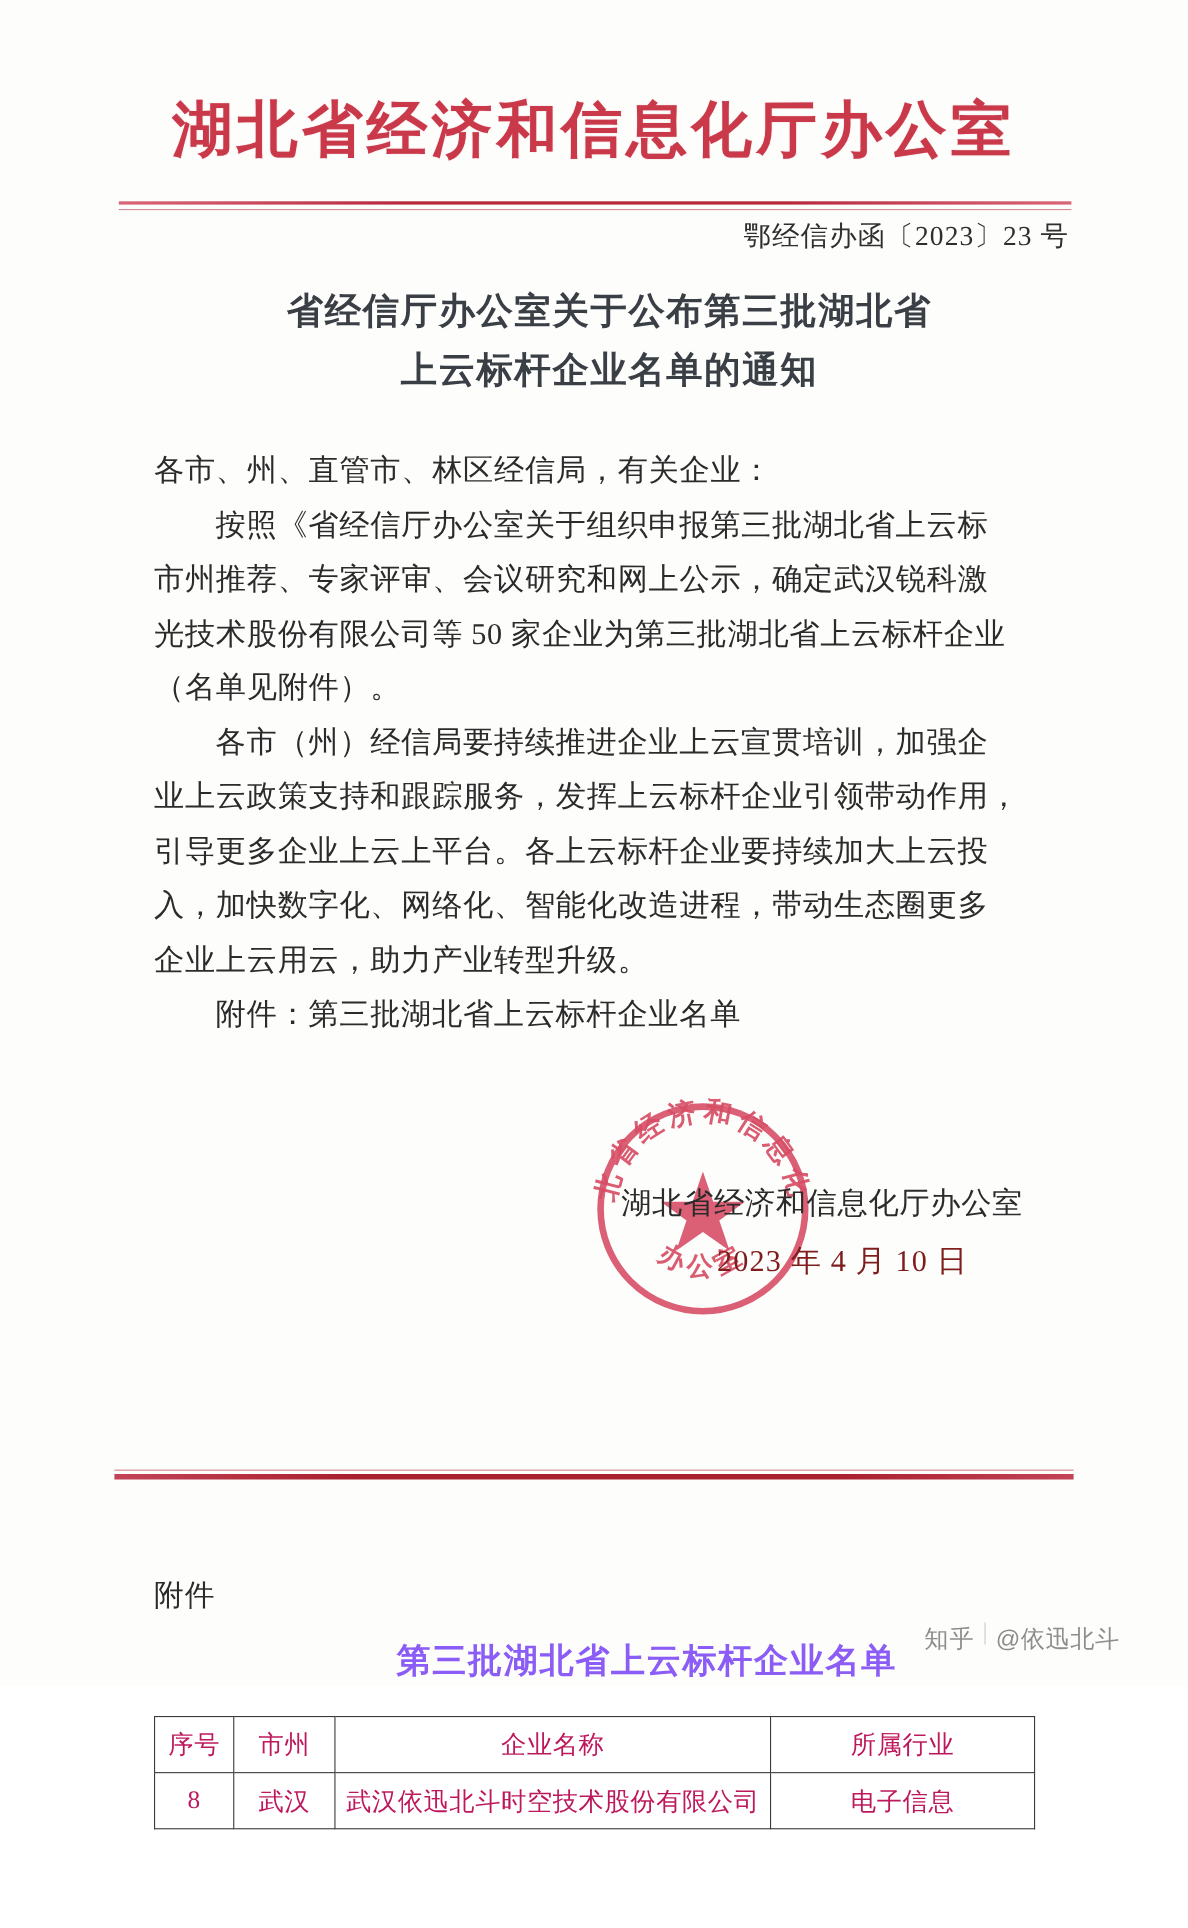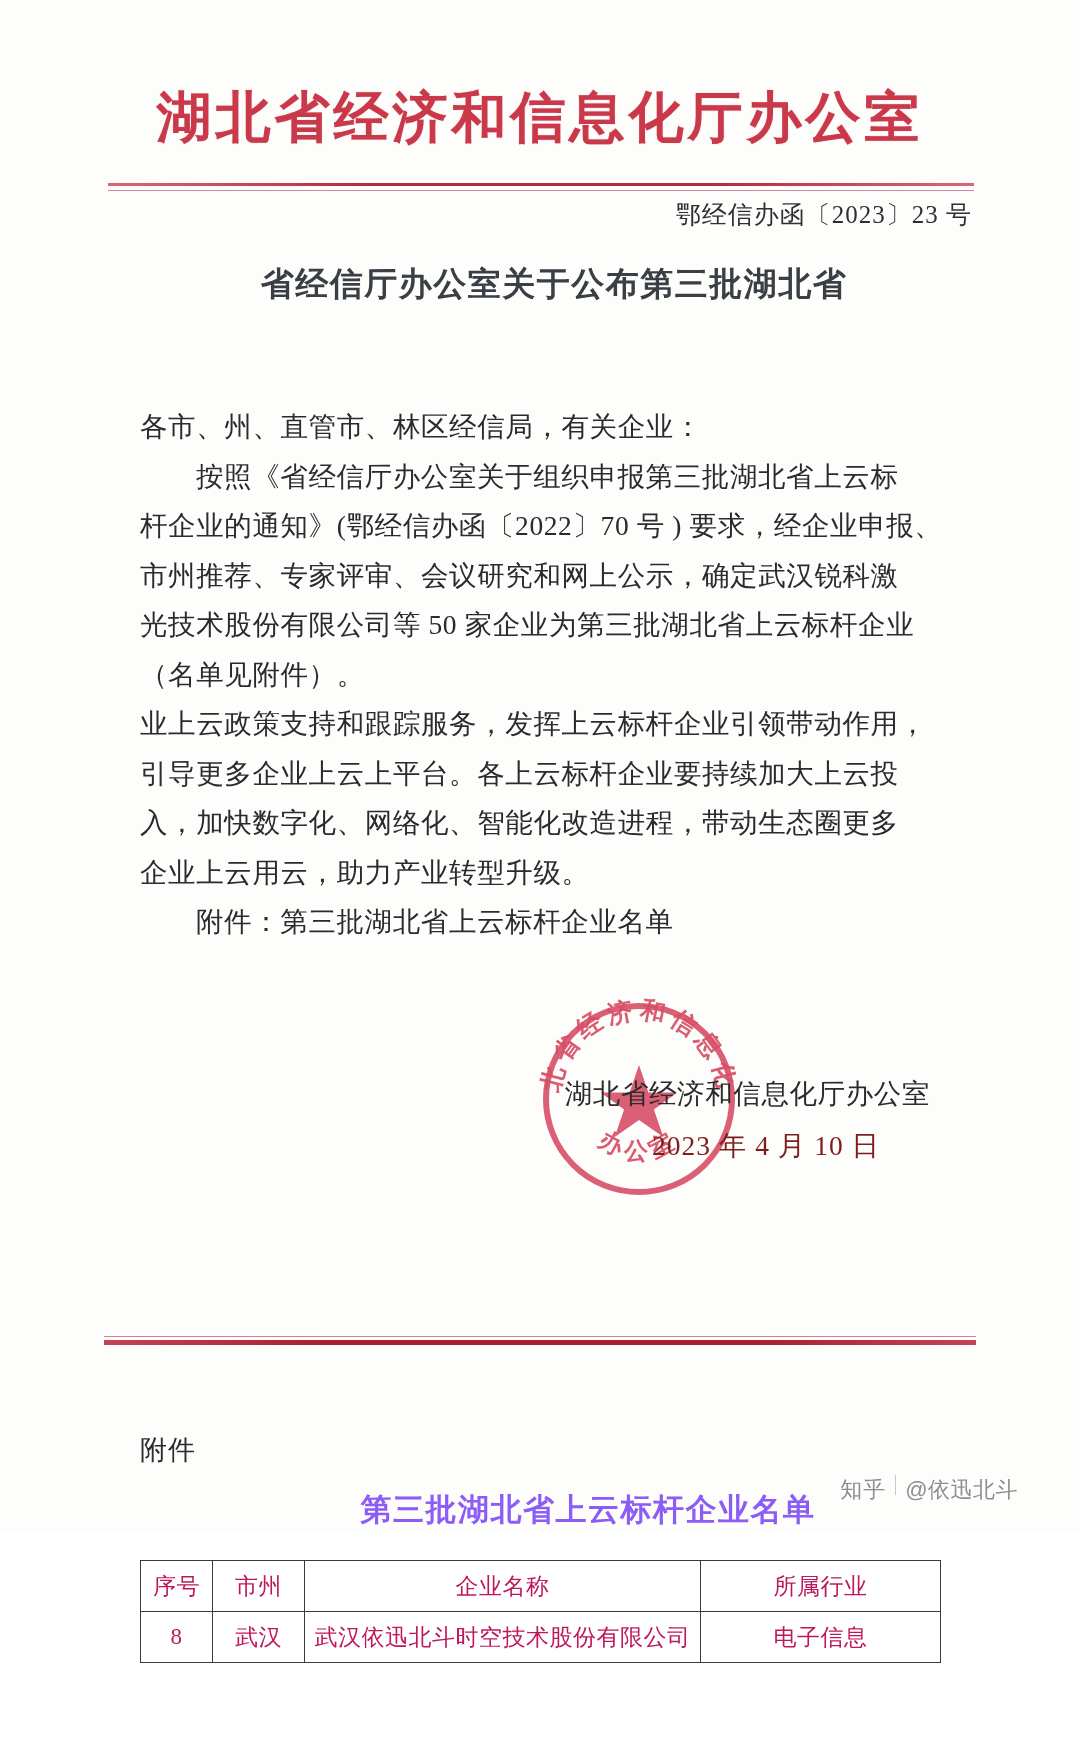--- a/index.html
+++ b/index.html
@@ -247,31 +247,32 @@
 
   <div class="rule-group">
     <div class="rule-thick"></div>
     <div class="rule-thin"></div>
   </div>
 
   <div class="docnum">鄂经信办函〔2023〕23 号</div>
 
   <div class="doc-title">
     <div>省经信厅办公室关于公布第三批湖北省</div>
+    <div>上云标杆企业名单的通知</div>
   </div>
 
   <div class="body-block">
     <div class="body-line">各市、州、直管市、林区经信局，有关企业：</div>
 
     <div class="body-line indent2">按照《省经信厅办公室关于组织申报第三批湖北省上云标</div>
-    <div class="body-line">杆企业的通知》(鄂经信办函〔2022〕70 号 ) 要求，经企业申报、</div>
     <div class="body-line">市州推荐、专家评审、会议研究和网上公示，确定武汉锐科激</div>
     <div class="body-line">光技术股份有限公司等 50 家企业为第三批湖北省上云标杆企业</div>
     <div class="body-line">（名单见附件）。</div>
 
+    <div class="body-line indent2">各市（州）经信局要持续推进企业上云宣贯培训，加强企</div>
     <div class="body-line">业上云政策支持和跟踪服务，发挥上云标杆企业引领带动作用，</div>
     <div class="body-line">引导更多企业上云上平台。各上云标杆企业要持续加大上云投</div>
     <div class="body-line">入，加快数字化、网络化、智能化改造进程，带动生态圈更多</div>
     <div class="body-line">企业上云用云，助力产业转型升级。</div>
 
     <div class="body-line indent2">附件：第三批湖北省上云标杆企业名单</div>
   </div>
 
   <div class="seal">
     <svg viewBox="0 0 212 212" width="212" height="212" xmlns="http://www.w3.org/2000/svg">

